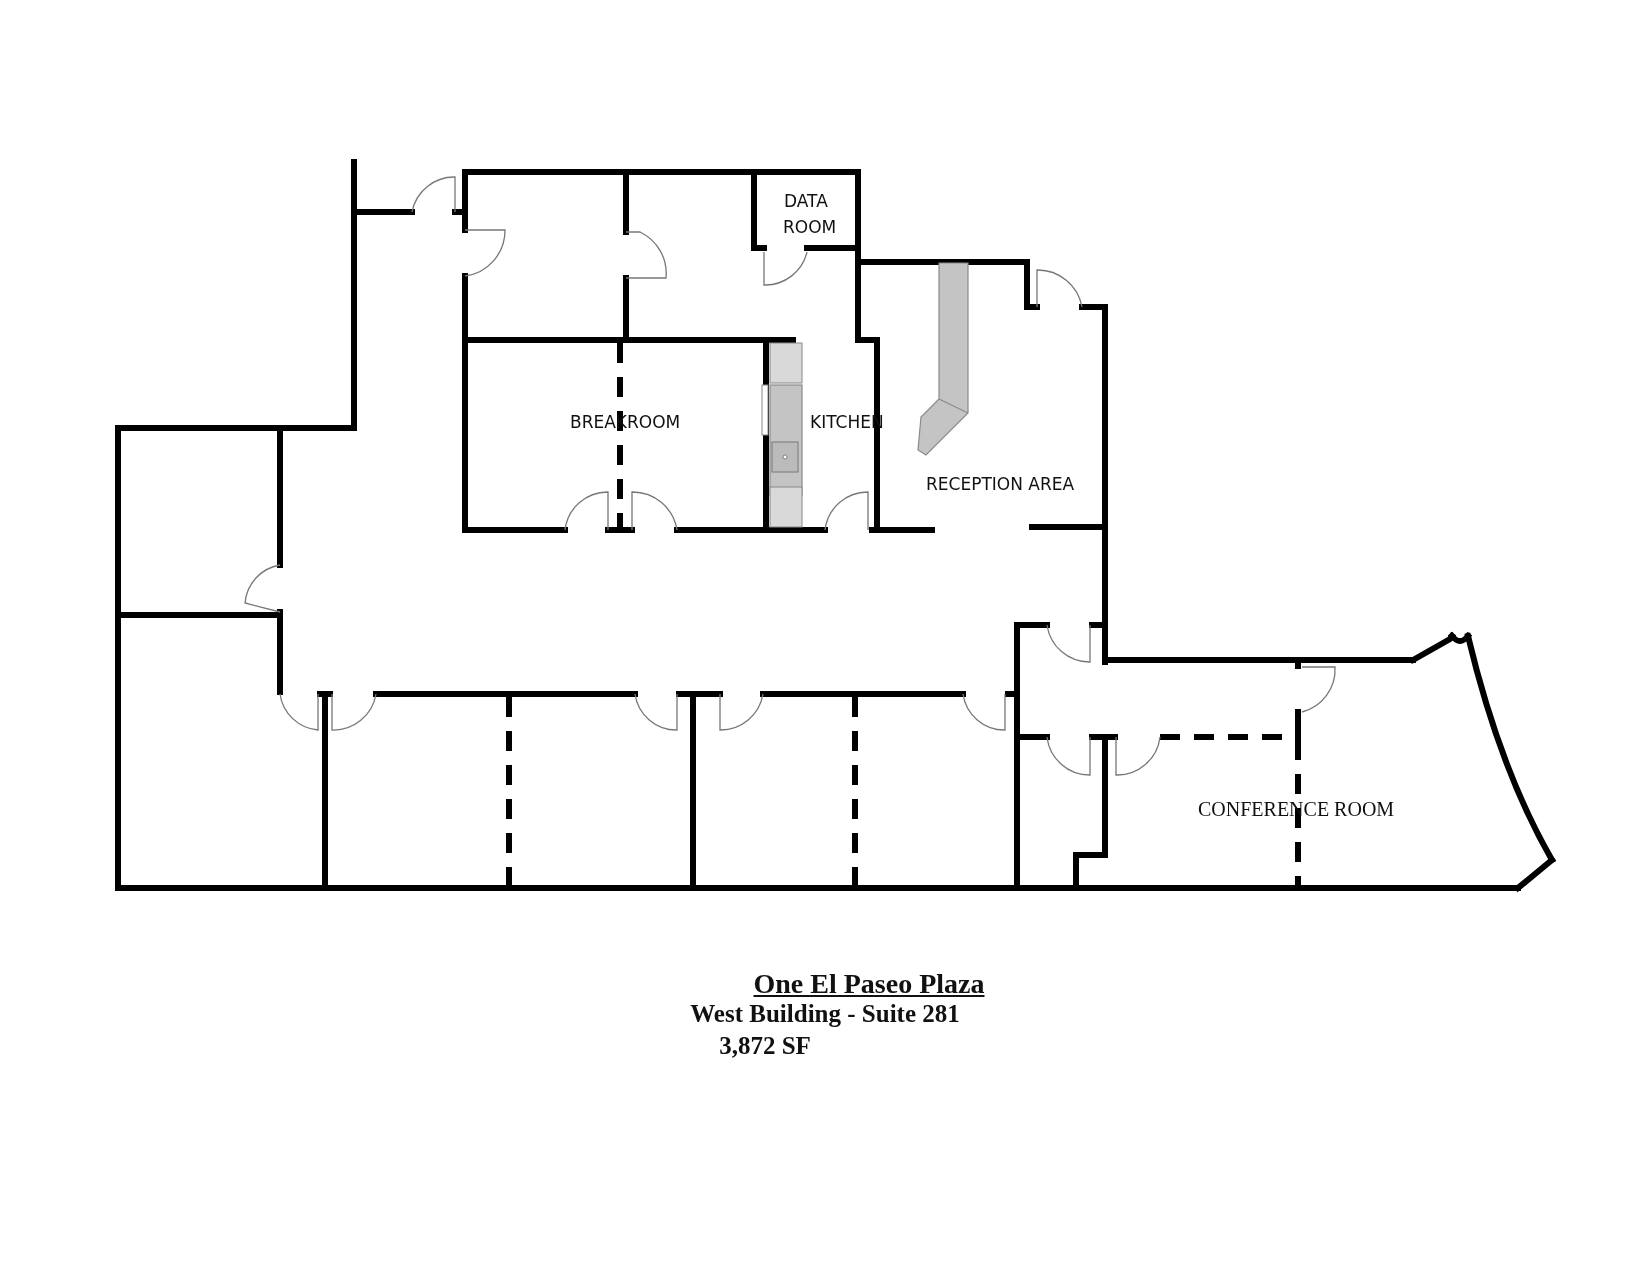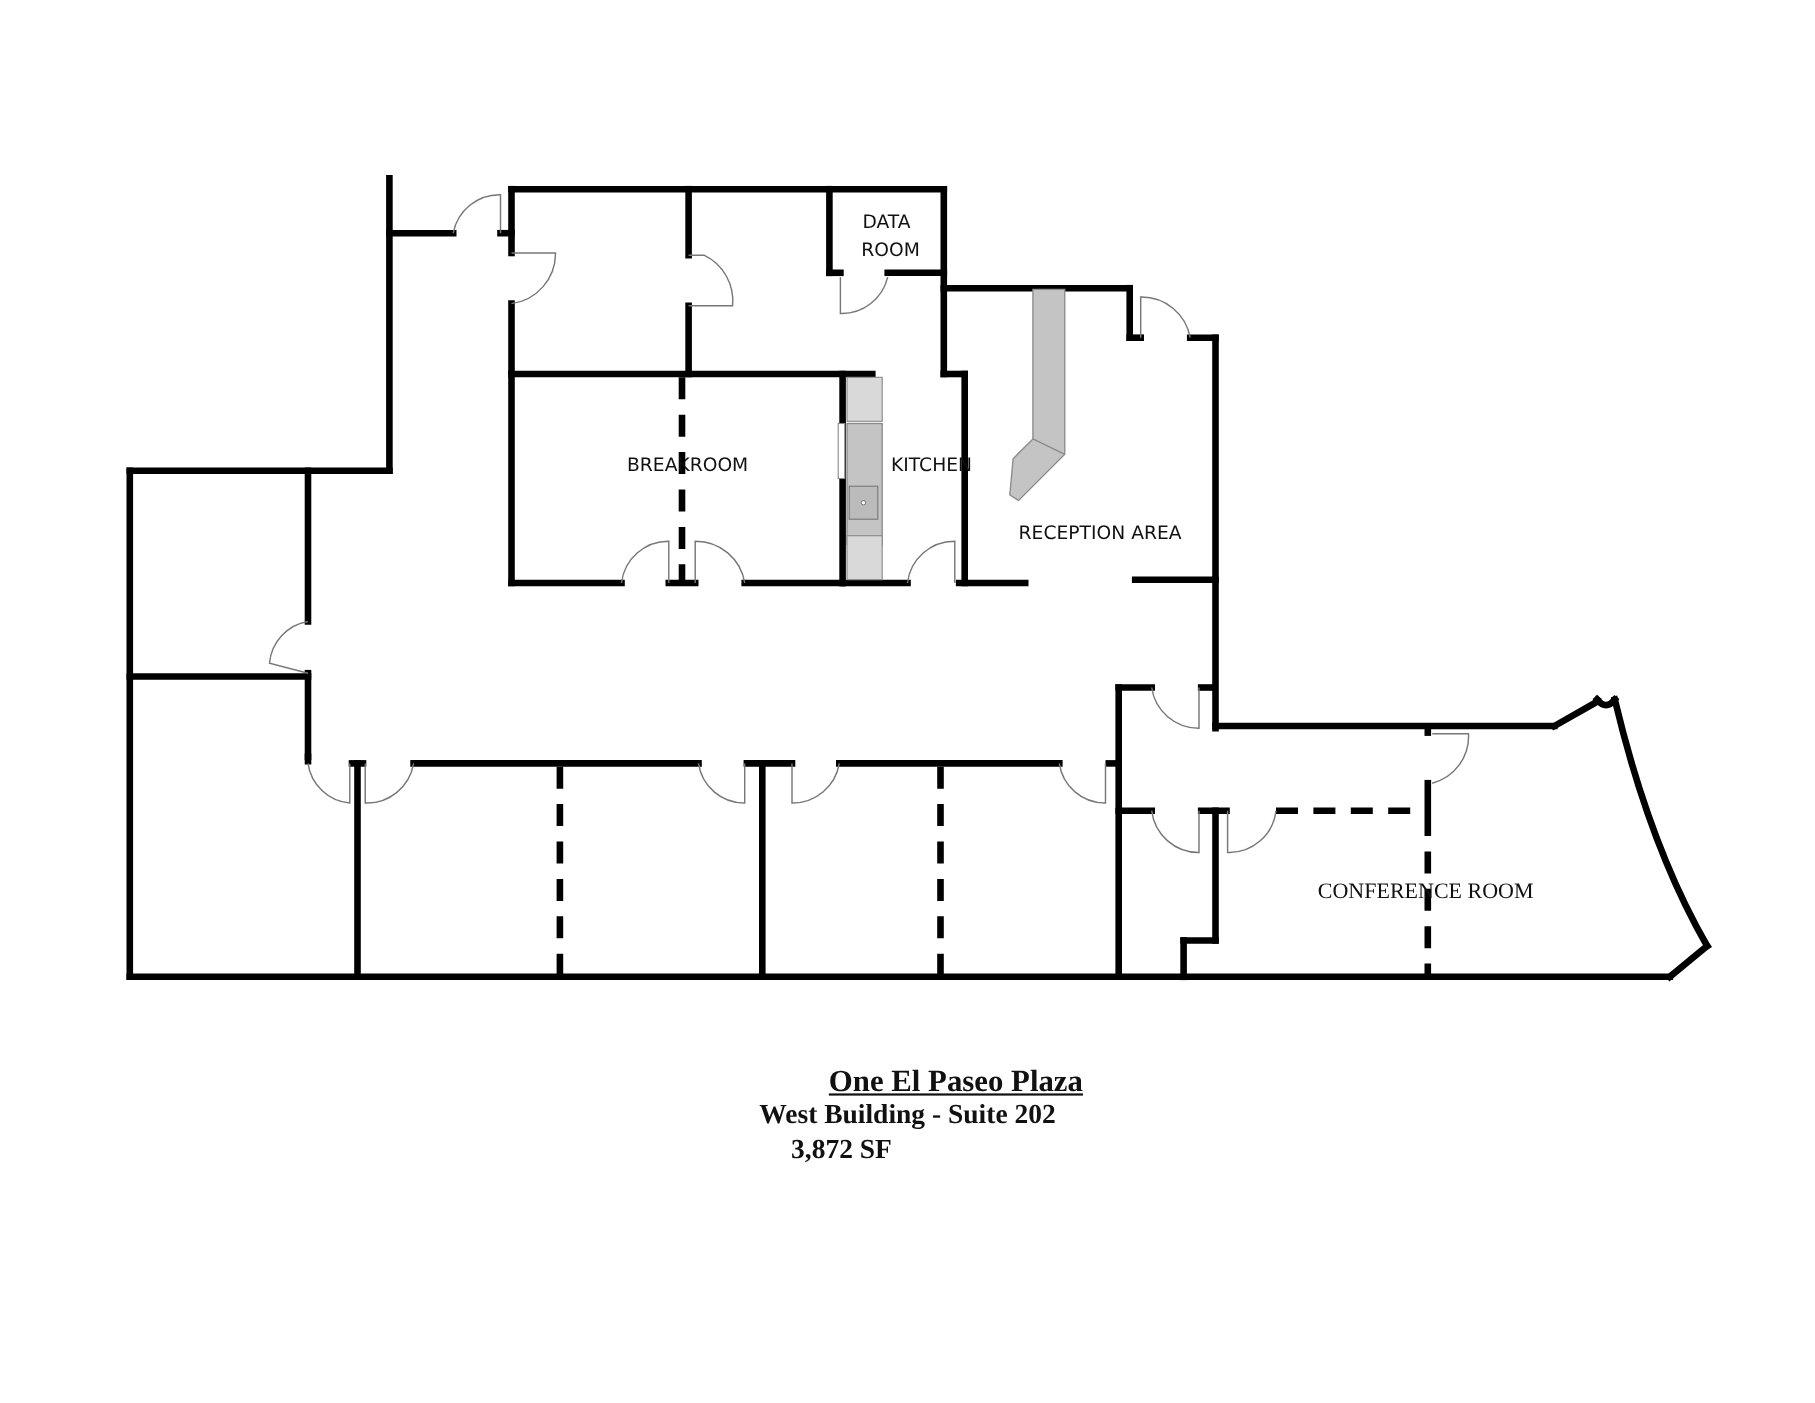--- a/index.html
+++ b/index.html
@@ -135,14 +135,14 @@
 
   <text class="lbl-sans" x="784" y="207">DATA</text>
   <text class="lbl-sans" x="783" y="233">ROOM</text>
   <text class="lbl-sans" x="570" y="428">BREAKROOM</text>
   <text class="lbl-sans" x="810" y="428">KITCHEN</text>
   <text class="lbl-sans" x="926" y="490">RECEPTION AREA</text>
   <text class="lbl-serif" x="1198" y="816">CONFERENCE ROOM</text>
 </svg>
 
 <div class="caption cap1">One El Paseo Plaza</div>
-<div class="caption cap2">West Building - Suite 202</div>
+<div class="caption cap2">West Building - Suite 281</div>
 <div class="caption cap3">3,872 SF</div>
 
 </body></html>

